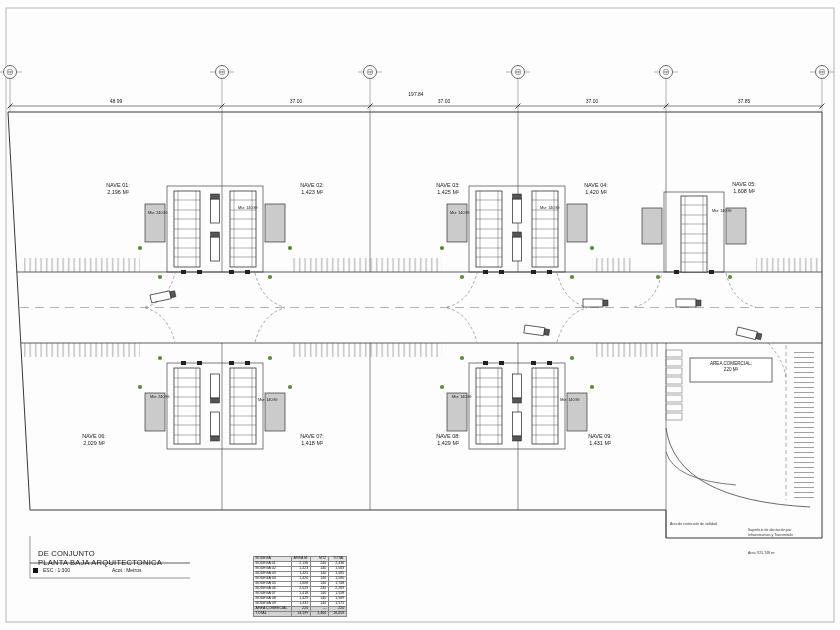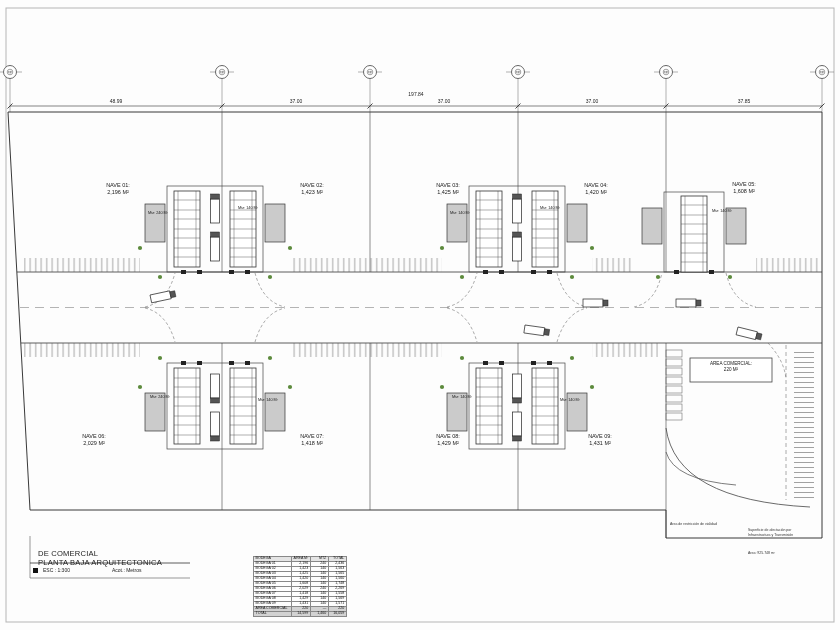--- a/index.html
+++ b/index.html
@@ -291,21 +291,21 @@
 </div>
 
 <span class="note" style="left:670px;top:522px">Área de restricción de vialidad</span>
 <div class="note" style="left:748px;top:528px">
   <span>Superficie de afectación por</span>
   <span>Infraestructura y Transmisión</span>
 </div>
 <span class="note" style="left:748px;top:551px">Área: 925.748 m²</span>
 
 <div class="lbl title1">PLANTA BAJA ARQUITECTONICA</div>
-<div class="lbl title2">DE COMERCIAL</div>
+<div class="lbl title2">DE CONJUNTO</div>
 <span class="lbl scale">ESC : 1:300</span>
 <span class="lbl units">Acot.: Metros</span>
 
 <table class="areas">
   <tbody>
     <tr class="head">
       <td>BODEGA</td>
       <td>AREA M²</td>
       <td>MTZ</td>
       <td>TOTAL</td>

